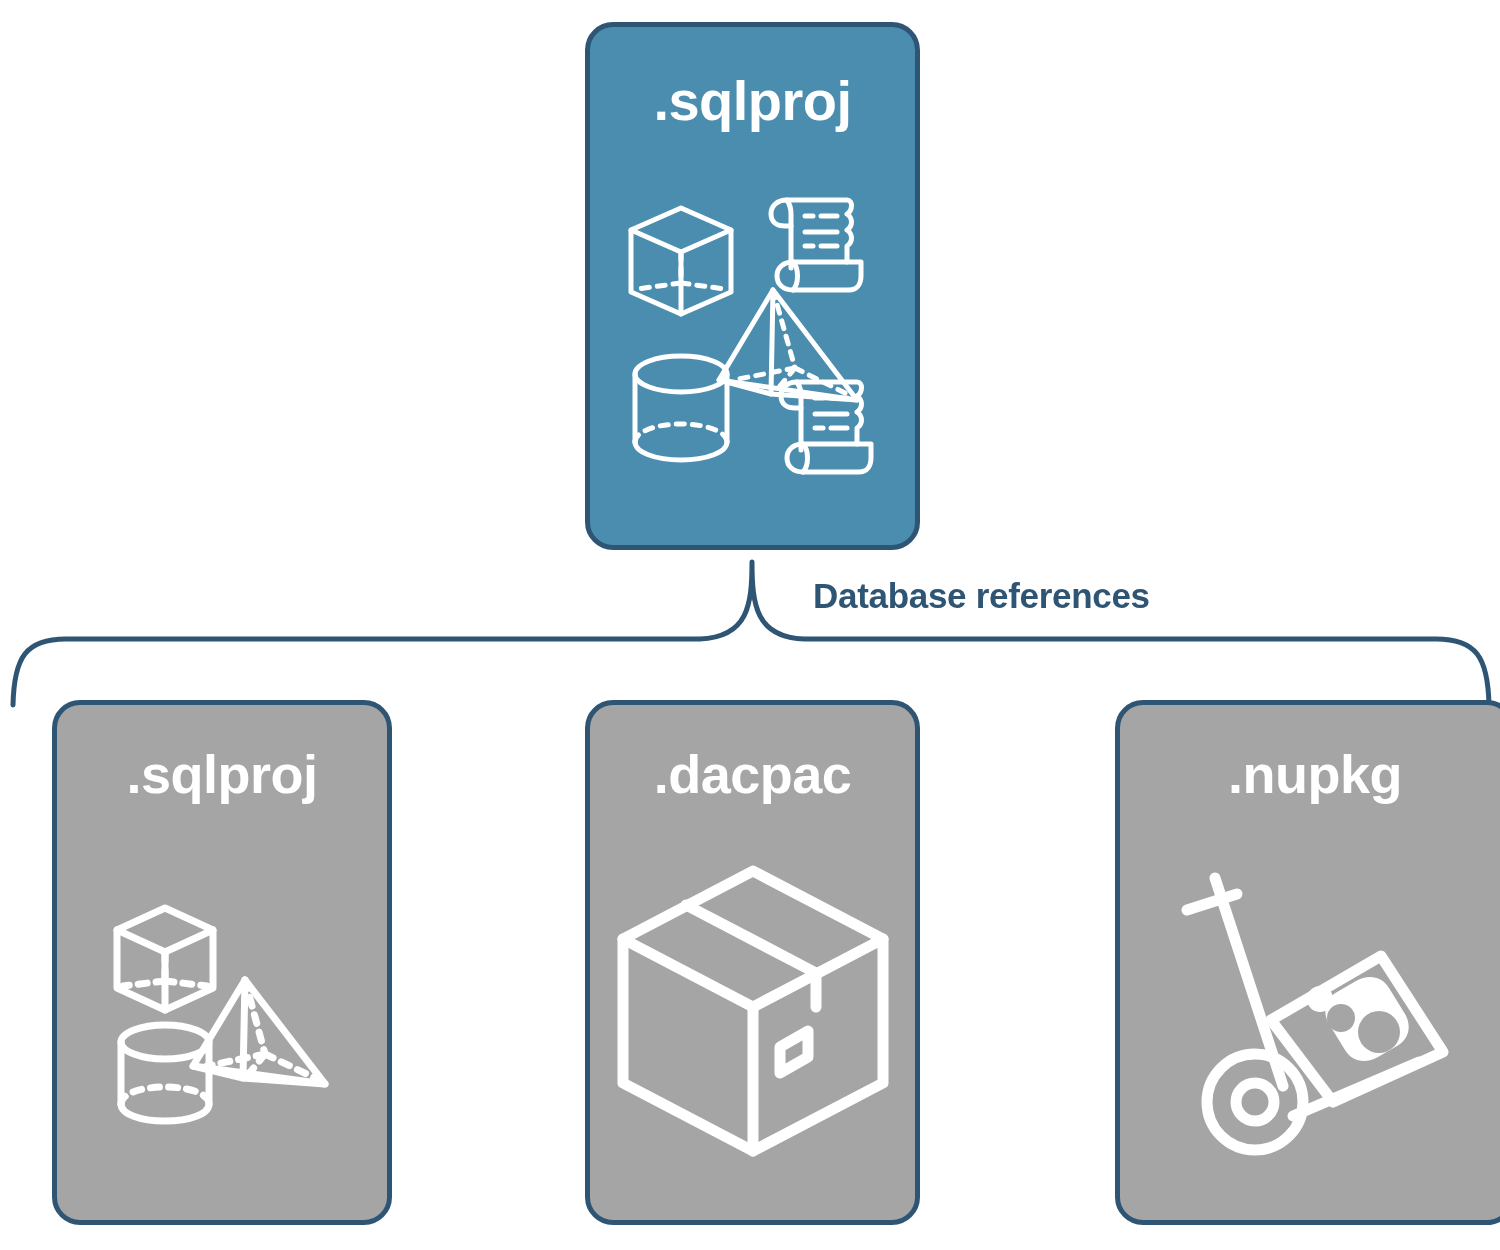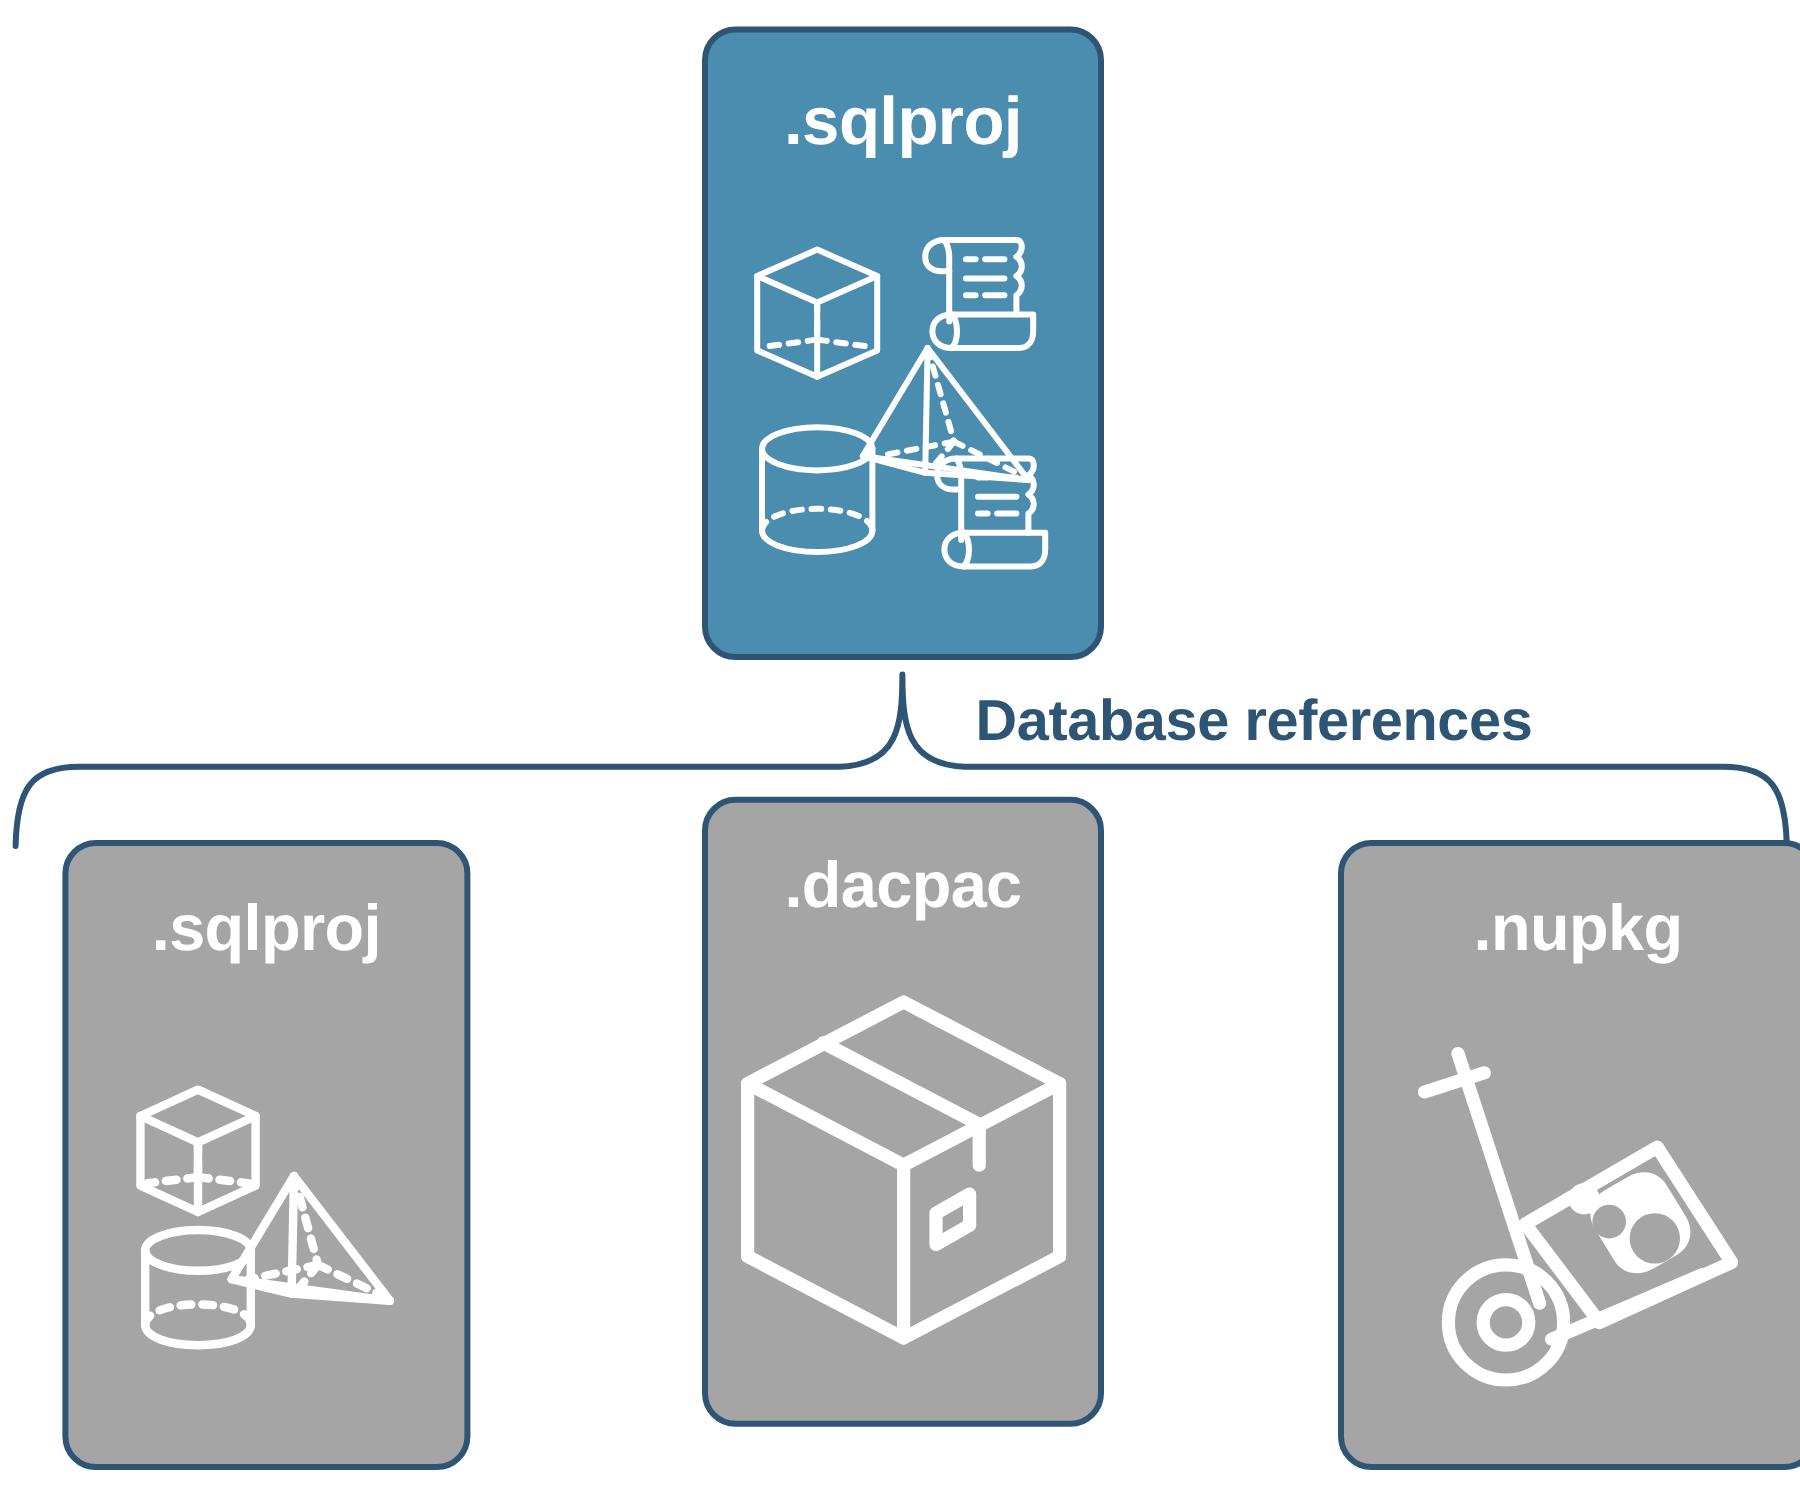--- a/index.html
+++ b/index.html
@@ -57,21 +57,21 @@
   }
 
   #card-sqlproj {
     left: 52px;
     top: 700px;
     width: 340px;
     height: 525px;
   }
   #card-dacpac {
     left: 585px;
-    top: 664px;
+    top: 700px;
     width: 335px;
     height: 525px;
   }
   #card-nupkg {
     left: 1115px;
     top: 700px;
     width: 400px;
     height: 525px;
   }
   .card.secondary .card-title {
@@ -94,21 +94,21 @@
     top: 545px;
     width: 1500px;
     height: 180px;
   }
 
   
   #brace-label {
     position: absolute;
     left: 813px;
     top: 578px;
-    font-size: 48px;
+    font-size: 35px;
     font-weight: bold;
     color: #2f5575;
     letter-spacing: -0.3px;
     white-space: nowrap;
     line-height: 1;
   }
 </style>
 </head>
 <body>
 

